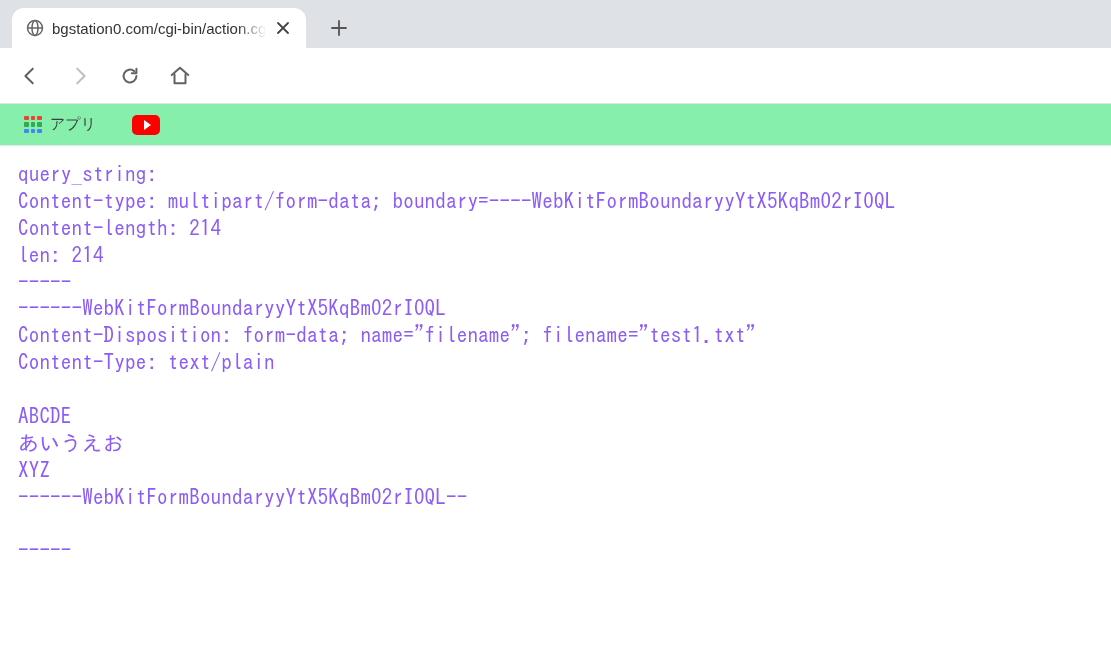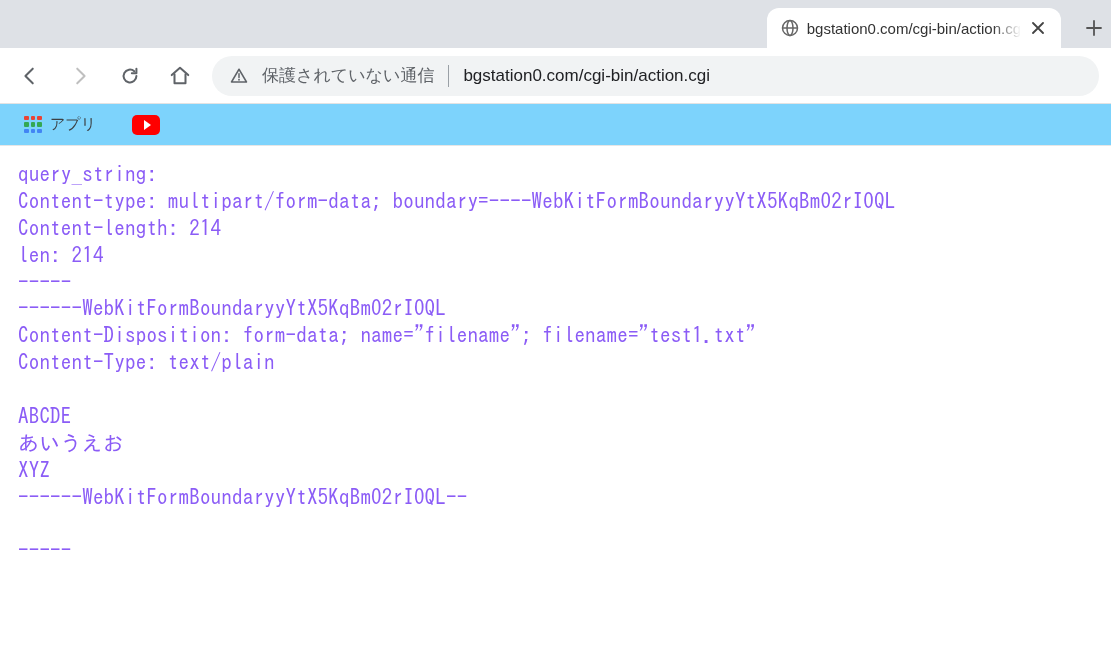--- a/index.html
+++ b/index.html
@@ -11,21 +11,20 @@
     }
 
     
     .tab-strip {
       height: 48px;
       background: #dee1e6;
       display: flex;
       align-items: flex-end;
       padding-left: 12px;
       position: relative;
-      justify-content: flex-end;
     }
     .tab {
       height: 40px;
       background: #ffffff;
       border-radius: 12px 12px 0 0;
       display: flex;
       align-items: center;
       padding: 0 14px;
       min-width: 260px;
       max-width: 440px;
@@ -120,21 +119,21 @@
     }
     .omnibox .url-text {
       color: #202124;
       white-space: nowrap;
       overflow: hidden;
     }
 
     
     .bookmarks-bar {
       height: 42px;
-      background: #7dd3fc;
+      background: #86efac;
       border-bottom: 1px solid #e6e6e6;
       display: flex;
       align-items: center;
       padding: 0 18px;
       gap: 24px;
       font-size: 15px;
       color: #3c4043;
     }
     .bm-item {
       display: flex;
@@ -231,32 +230,20 @@
     <svg width="22" height="22" viewBox="0 0 24 24">
       <path d="M19 12a7 7 0 1 1-2.3-5.2" fill="none" stroke="#5f6368" stroke-width="2.2" stroke-linecap="round"></path>
       <path d="M19 4v5h-5" fill="none" stroke="#5f6368" stroke-width="2.2" stroke-linecap="round" stroke-linejoin="round"></path>
     </svg>
   </div>
   <div class="nav-btn">
     <svg width="22" height="22" viewBox="0 0 24 24">
       <path d="M3 11l9-8 9 8" fill="none" stroke="#5f6368" stroke-width="2.2" stroke-linecap="round" stroke-linejoin="round"></path>
       <path d="M6 10v10h12V10" fill="none" stroke="#5f6368" stroke-width="2.2" stroke-linecap="round" stroke-linejoin="round"></path>
     </svg>
-  </div>
-  <div class="omnibox">
-    <span>
-      <svg width="18" height="18" viewBox="0 0 24 24">
-        <path d="M12 3 L22 20 H2 Z" fill="none" stroke="#5f6368" stroke-width="2" stroke-linejoin="round"></path>
-        <line x1="12" y1="9" x2="12" y2="14" stroke="#5f6368" stroke-width="2" stroke-linecap="round"></line>
-        <circle cx="12" cy="17" r="1.2" fill="#5f6368"></circle>
-      </svg>
-    </span>
-    <span class="secure-label">保護されていない通信</span>
-    <span class="sep"></span>
-    <span class="url-text">bgstation0.com/cgi-bin/action.cgi</span>
   </div>
 </div>
 
 <div class="bookmarks-bar">
   <div class="bm-item">
     <span class="apps-icon">
       <span class="r1"></span>
         <span class="r1"></span>
         <span class="r1"></span>
       <span class="r2"></span>

